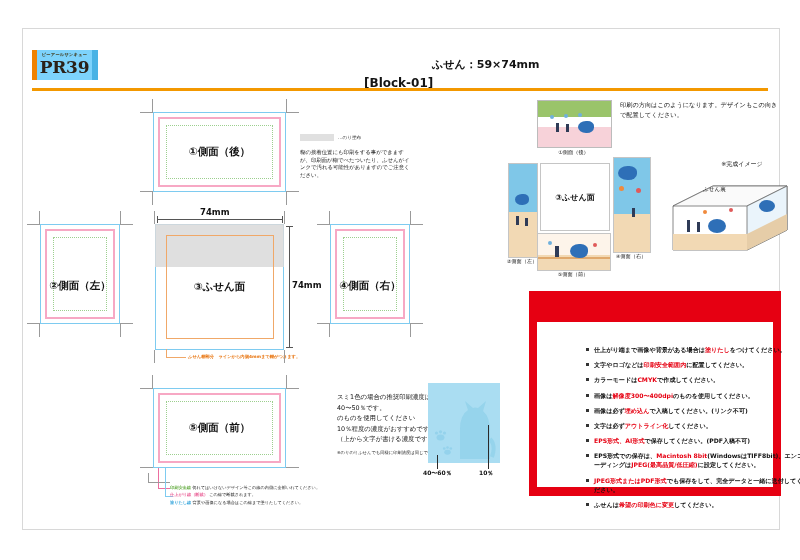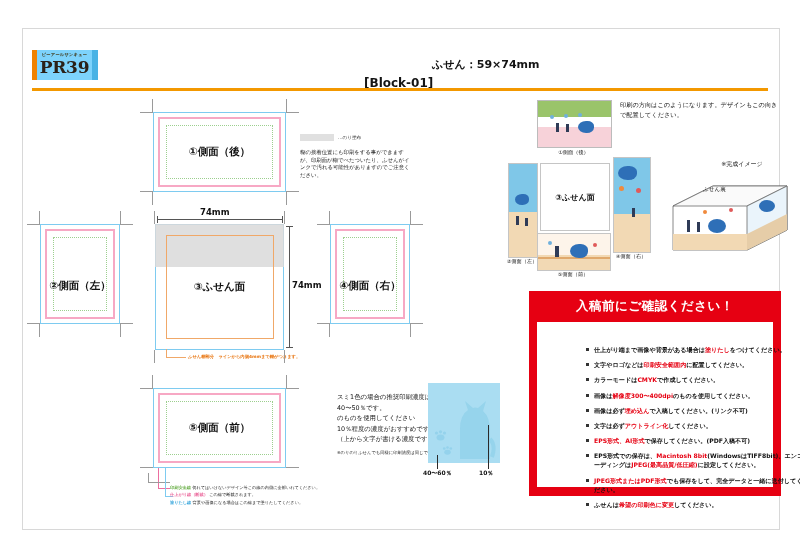--- a/index.html
+++ b/index.html
@@ -335,21 +335,20 @@
     <ellipse cx="62" cy="54" rx="9" ry="7" fill="#2e6fb7"></ellipse>
     <rect x="32" y="48" width="3" height="12" fill="#2f3b57"></rect>
     <rect x="42" y="50" width="3" height="10" fill="#2f3b57"></rect>
     <ellipse cx="112" cy="34" rx="8" ry="6" fill="#2e6fb7"></ellipse>
     <circle cx="50" cy="40" r="2" fill="#f08a3c"></circle>
     <circle cx="76" cy="38" r="2" fill="#e05a5a"></circle>
   </svg>
   <div class="fusen-ura" style="left:703px;top:186px;">ふせん裏</div>
 
   <div class="red">
-    <div class="red-ttl">入稿前にご確認ください！</div>
     <div class="red-inner">
       <ul class="red-list" id="checklist-items">
           <li><span>仕上がり端まで画像や背景がある場合は</span><span class="em">塗りたし</span><span>をつけてください。</span></li>
           <li><span>文字やロゴなどは</span><span class="em">印刷安全範囲内</span><span>に配置してください。</span></li>
           <li><span>カラーモードは</span><span class="em">CMYK</span><span>で作成してください。</span></li>
           <li><span>画像は</span><span class="em">解像度300〜400dpi</span><span>のものを使用してください。</span></li>
           <li><span>画像は必ず</span><span class="em">埋め込ん</span><span>で入稿してください。(リンク不可)</span></li>
           <li><span>文字は必ず</span><span class="em">アウトライン化</span><span>してください。</span></li>
           <li><span class="em">EPS形式、AI形式</span><span>で保存してください。(PDF入稿不可)</span></li>
           <li><span>EPS形式での保存は、</span><span class="em">Macintosh 8bit</span><span>(WindowsはTIFF8bit)、エンコーディングは</span><span class="em">JPEG(最高品質/低圧縮)</span><span>に設定してください。</span></li>

